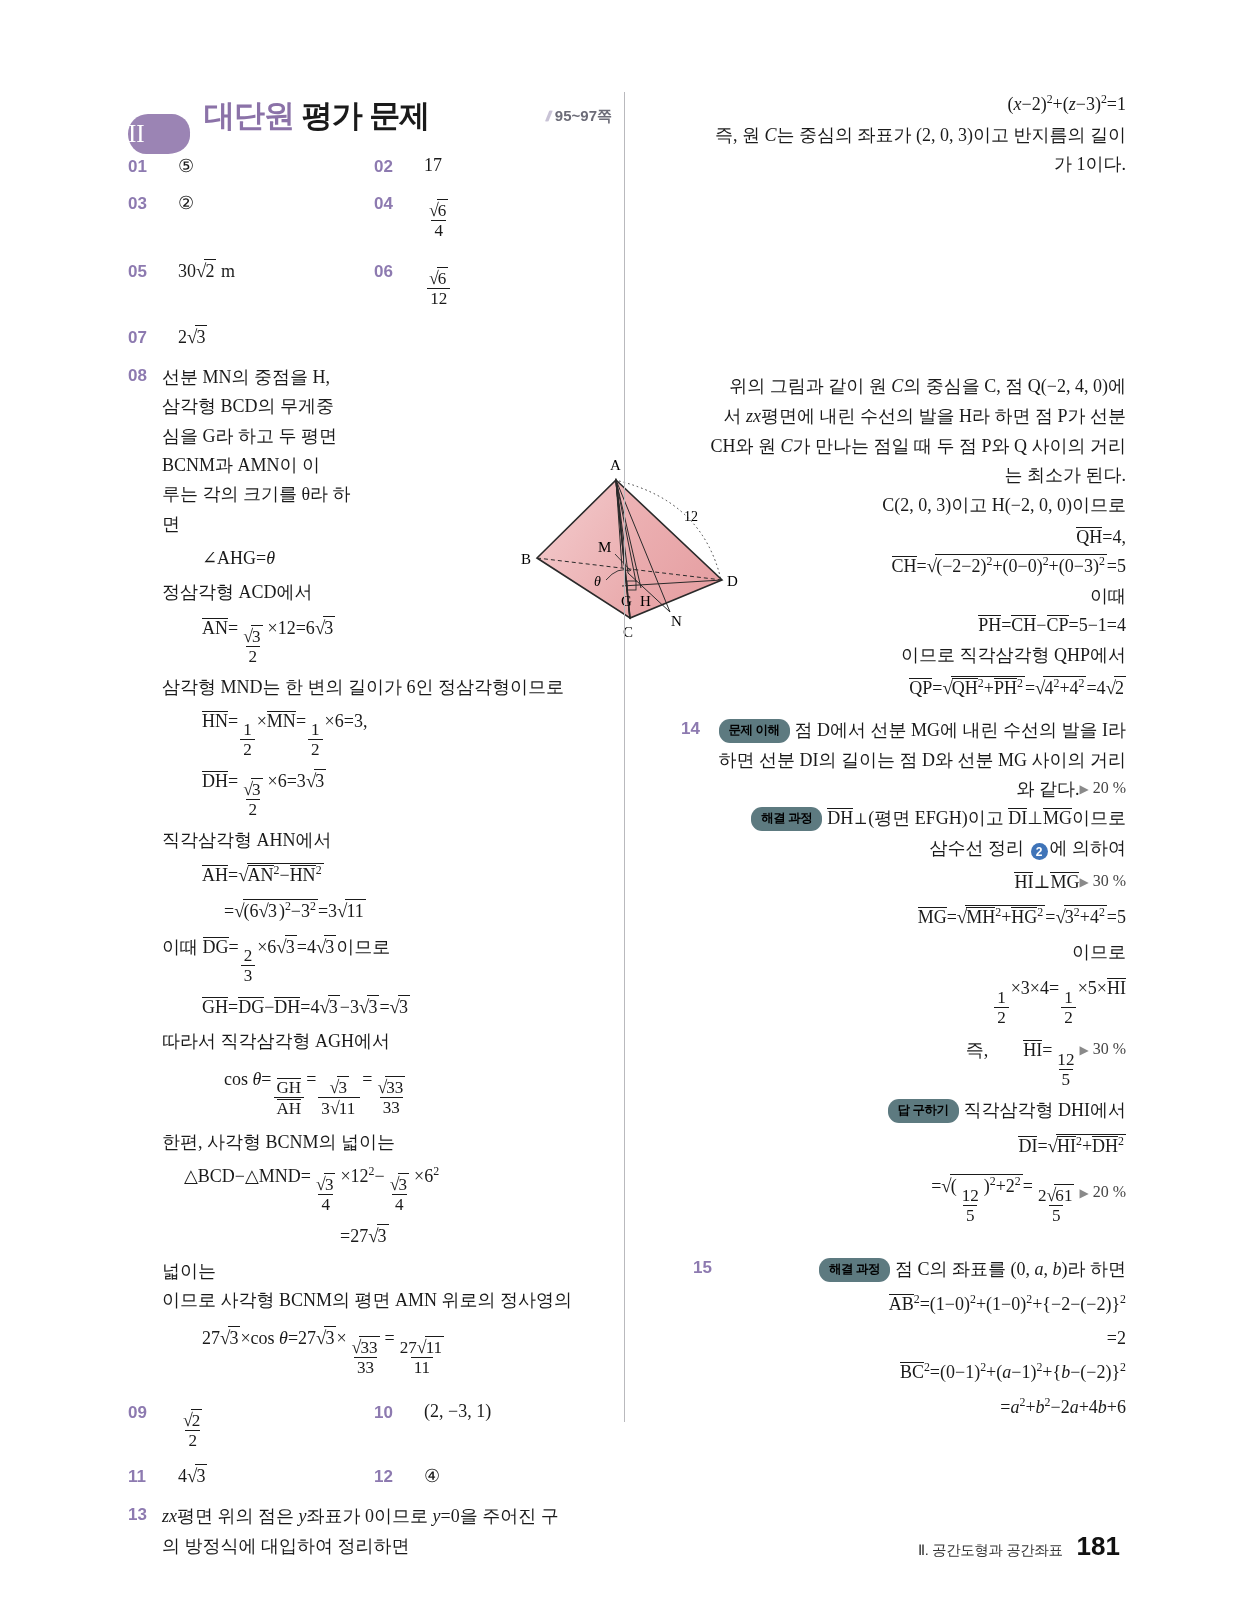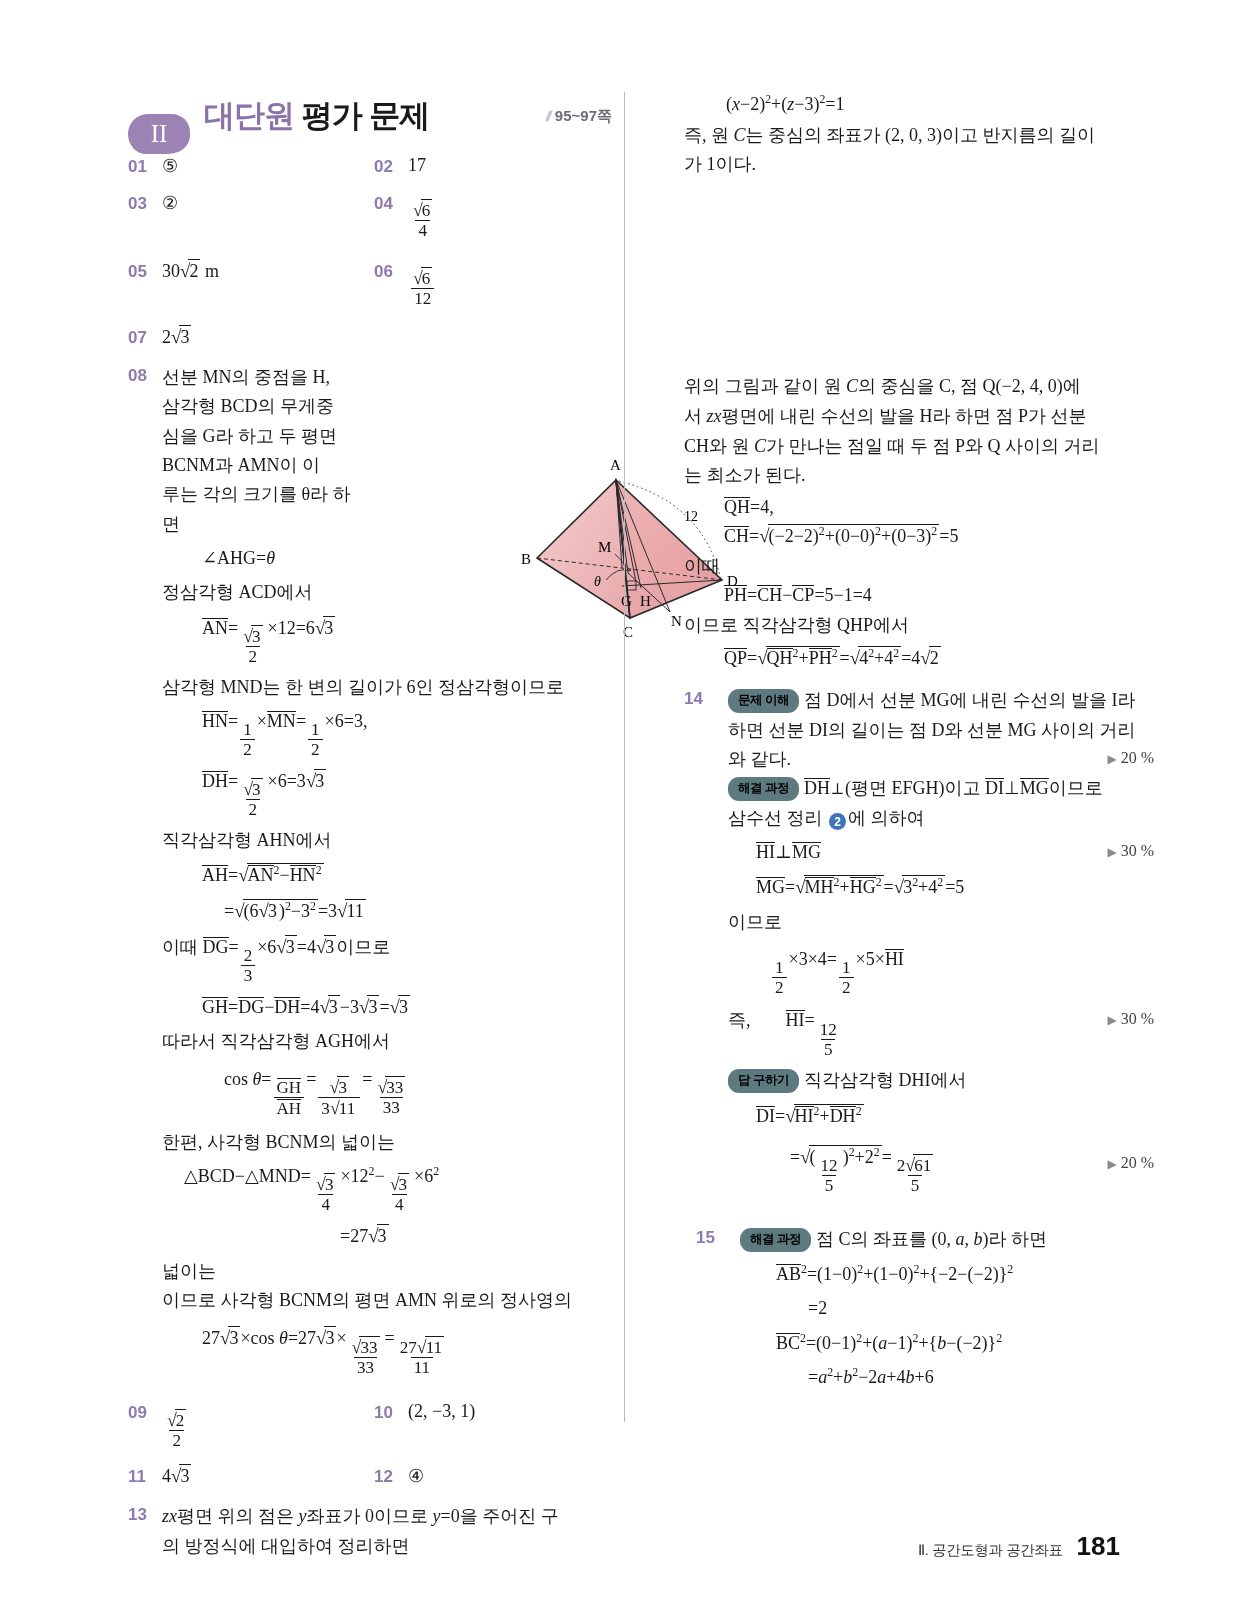--- a/index.html
+++ b/index.html
@@ -22,23 +22,24 @@
 
   
   .col-left {
     position: absolute;
     left: 128px;
     top: 92px;
     width: 492px;
   }
   .col-right {
     position: absolute;
-    left: 684px;
+    left: 656px;
     top: 92px;
     width: 470px;
+    text-align: right;
   }
   .col-divider {
     position: absolute;
     left: 624px;
     top: 92px;
     width: 1px;
     height: 1330px;
     background: #b9b9bd;
   }
 
@@ -49,21 +50,21 @@
     height: 48px;
     margin-bottom: 14px;
   }
   .hdr-blob {
     width: 62px;
     height: 40px;
     border-radius: 22px 20px 24px 20px / 22px 20px 20px 22px;
     background: #9b84b4;
     display: flex;
     align-items: center;
-    justify-content: center;
+    justify-content: flex-start;
     color: #fff;
     font-family: "Liberation Serif", serif;
     font-size: 25px;
     letter-spacing: 0;
     flex: none;
     margin-top: 36px;
   }
   .hdr-title {
     margin-left: 14px;
     font-family: "Liberation Sans", sans-serif;
@@ -94,20 +95,21 @@
 
   
   .ansrow {
     display: flex;
     margin-bottom: 14px;
   }
   .anscell {
     display: flex;
     align-items: flex-start;
     width: 246px;
+    gap: 16px;
   }
   .qnum {
     font-family: "Liberation Sans", sans-serif;
     font-weight: bold;
     font-size: 17px;
     color: #8d7ab0;
     width: 34px;
     flex: none;
     padding-top: 3px;
   }
@@ -513,20 +515,21 @@
     </div>
     <div class="line ko" style="font-size:18px;line-height:1.52;">즉, 원 <span class="it">C</span>는 중심의 좌표가 (2, 0, 3)이고 반지름의 길이</div>
     <div class="line ko" style="font-size:18px;line-height:1.52;">가 1이다.</div>
 
     <div style="height:190px;"></div>
 
     <div class="line ko" style="font-size:18px;line-height:1.55;">위의 그림과 같이 원 <span class="it">C</span>의 중심을 C, 점 Q(−2, 4, 0)에</div>
     <div class="line ko" style="font-size:18px;line-height:1.55;">서 <span class="it">zx</span>평면에 내린 수선의 발을 H라 하면 점 P가 선분</div>
     <div class="line ko" style="font-size:18px;line-height:1.55;">CH와 원 <span class="it">C</span>가 만나는 점일 때 두 점 P와 Q 사이의 거리</div>
     <div class="line ko" style="font-size:18px;line-height:1.55;">는 최소가 된다.</div>
+    <div class="line ko" style="font-size:18px;line-height:1.55;">C(2, 0, 3)이고 H(−2, 0, 0)이므로</div>
 
     <div class="eq"><span class="ovl">QH</span>=4,</div>
     <div class="eq">
       <span class="ovl">CH</span>=<span class="sqrt"><span class="rad">√</span><span class="rbody">(−2−2)<span class="sup2">2</span>+(0−0)<span class="sup2">2</span>+(0−3)<span class="sup2">2</span></span></span>=5
     </div>
     <div class="line ko" style="font-size:18px;">이때</div>
     <div class="eq">
       <span class="ovl">PH</span>=<span class="ovl">CH</span>−<span class="ovl">CP</span>=5−1=4
     </div>
     <div class="line ko" style="font-size:18px;">이므로 직각삼각형 QHP에서</div>

